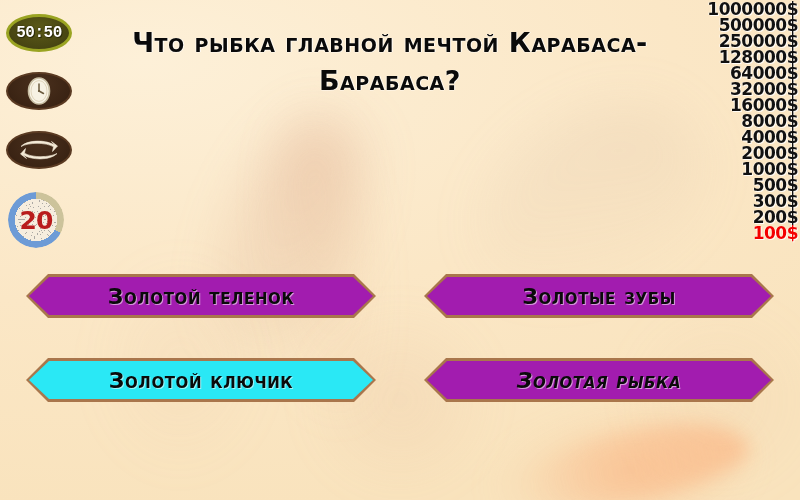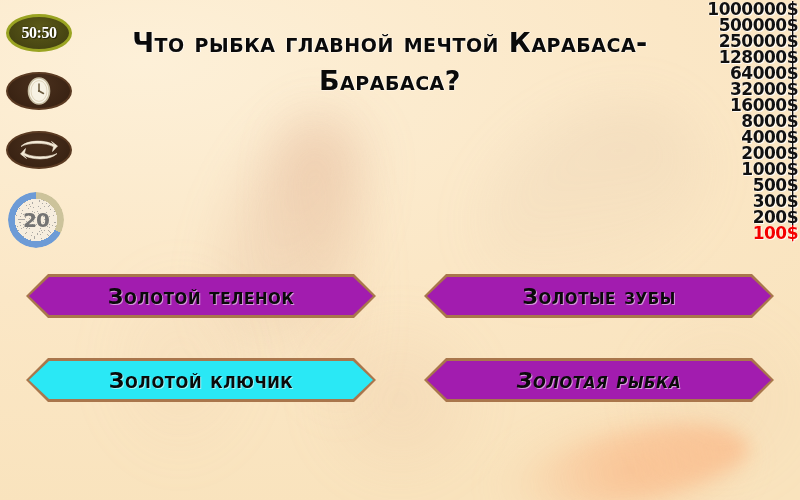--- a/index.html
+++ b/index.html
@@ -111,21 +111,21 @@
     justify-content: center;
     cursor: pointer;
   }
   .ll-5050 {
     top: 14px;
     background: radial-gradient(ellipse at 50% 35%, #5c5a18 0%, #474512 70%, #3d3b10 100%);
     border: 3px solid #9aa422;
     box-sizing: border-box;
   }
   .ll-5050 .ll-text {
-    font-family: Liberation Serif, serif;
+    font-family: Liberation Mono, monospace;
     font-weight: bold;
     font-size: 16px;
     color: #ffffff;
     letter-spacing: -0.5px;
     text-shadow: 0 0 2px #2b2a08, 1px 1px 0 #2b2a08;
   }
   .ll-clock {
     top: 72px;
     background: radial-gradient(ellipse at 50% 32%, #4a301d 0%, #3b2414 70%, #2e1b0e 100%);
     border: 2px solid #5a3a22;
@@ -173,23 +173,23 @@
     border-radius: 50%;
     background: conic-gradient(from 0deg,
       #ccc39b 0deg 118deg,
       #6d9bd6 118deg 360deg);
     -webkit-mask: radial-gradient(circle, transparent 0 21px, #000 21px);
     mask: radial-gradient(circle, transparent 0 21px, #000 21px);
   }
   .timer-value {
     position: relative;
     font-family: "DejaVu Sans", sans-serif;
-    font-size: 20px;
-    font-weight: bold;
-    color: #737373;
+    font-size: 25px;
+    font-weight: bold;
+    color: #b91c1c;
     letter-spacing: -1px;
   }
 
   
   .question {
     position: absolute;
     left: 120px;
     top: 24px;
     width: 540px;
     z-index: 4;

